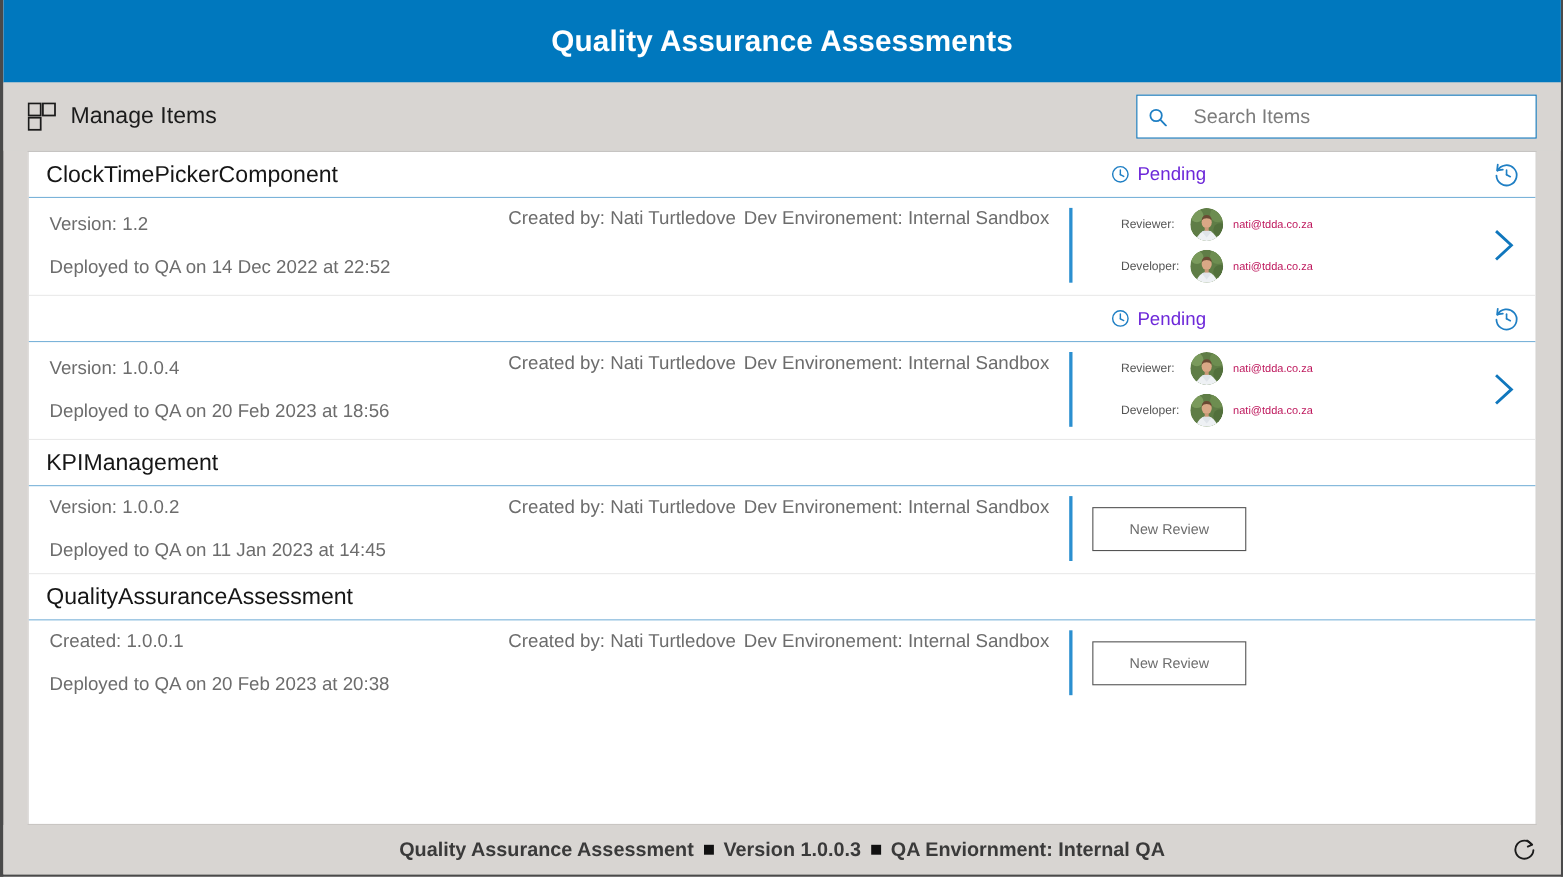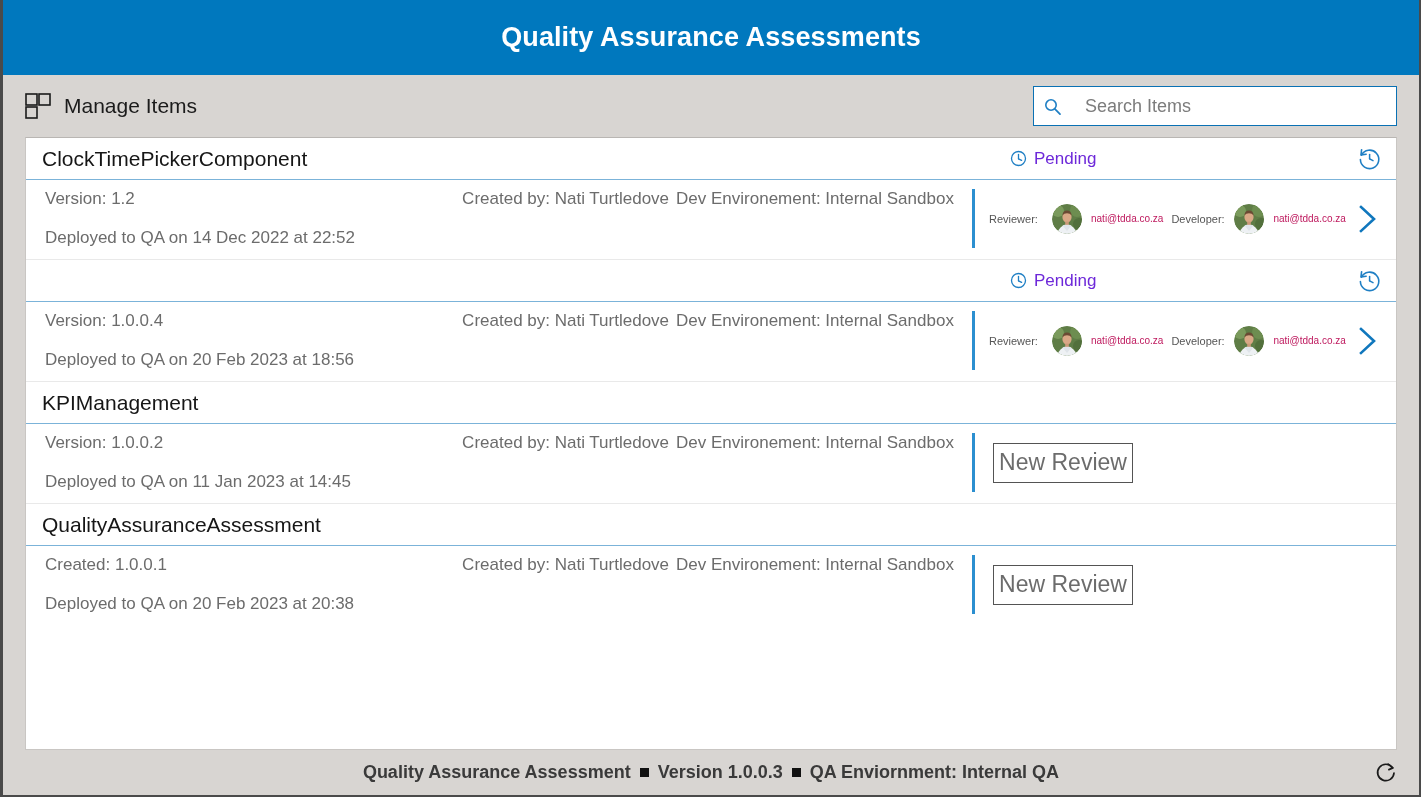--- a/index.html
+++ b/index.html
@@ -162,22 +162,23 @@
   .col-people {
     flex: 1 1 auto;
     border-left: 3px solid #2b8fd0;
     display: flex;
     align-items: center;
     padding-left: 14px;
     position: relative;
   }
   .people-rows {
     display: flex;
-    flex-direction: row;
+    flex-direction: column;
     gap: 8px;
+    margin-left: 30px;
   }
   .person {
     display: flex;
     align-items: center;
     gap: 9px;
   }
   .person-role {
     font-size: 11px;
     color: #555555;
     width: 54px;
@@ -207,21 +208,21 @@
   }
   .chevron-icon { width: 30px; height: 34px; cursor: pointer; }
 
   .newreview-btn {
     margin-left: 4px;
     width: 140px;
     height: 40px;
     background: #ffffff;
     border: 1px solid #545454;
     font-family: "Liberation Sans", sans-serif;
-    font-size: 23px;
+    font-size: 13px;
     color: #6c6c6c;
     cursor: pointer;
   }
 
   
   .footer {
     height: 45px;
     flex: 0 0 auto;
     display: flex;
     align-items: center;

